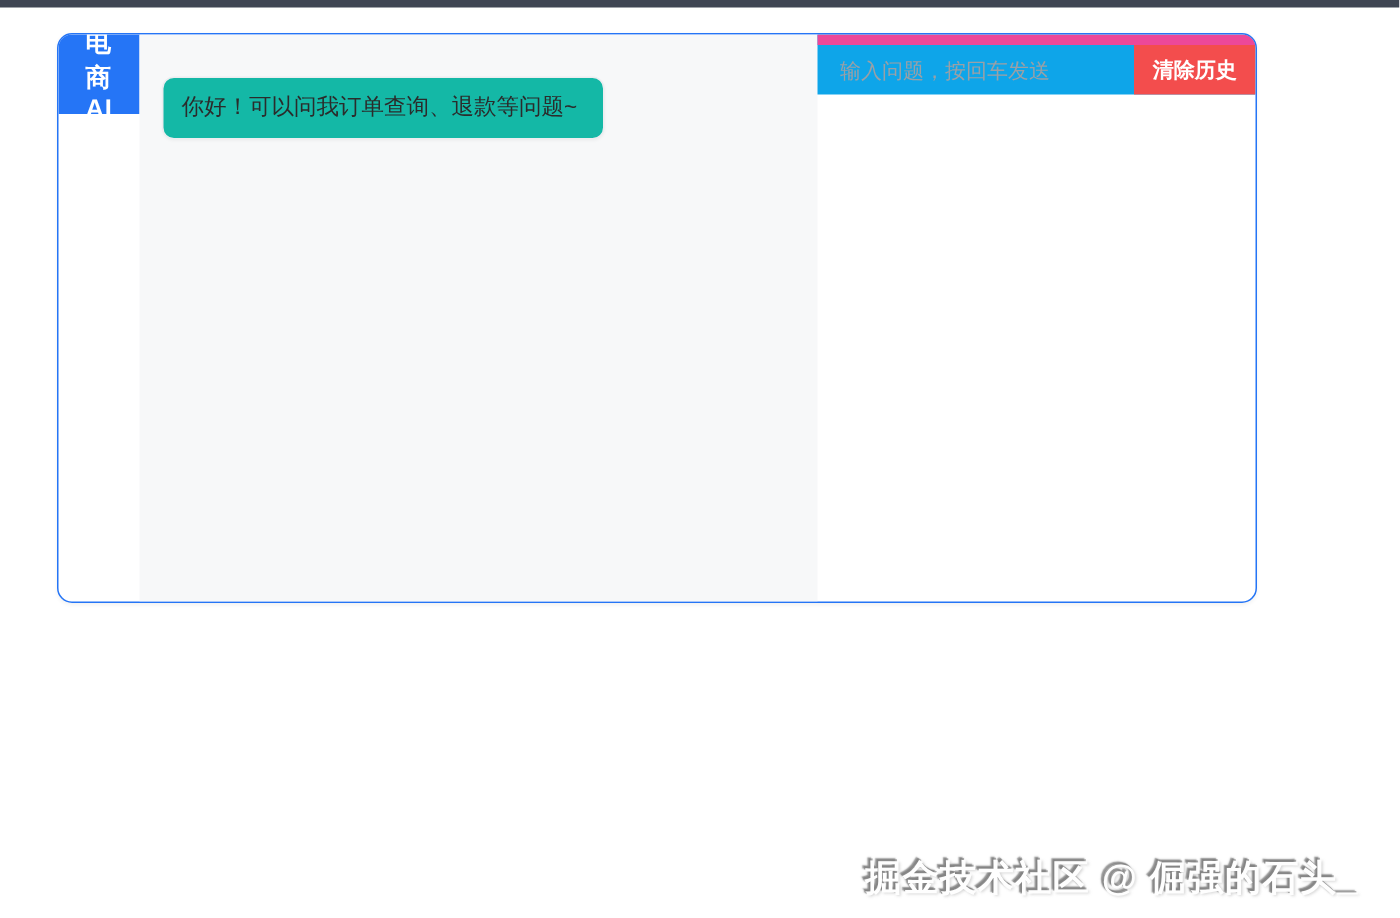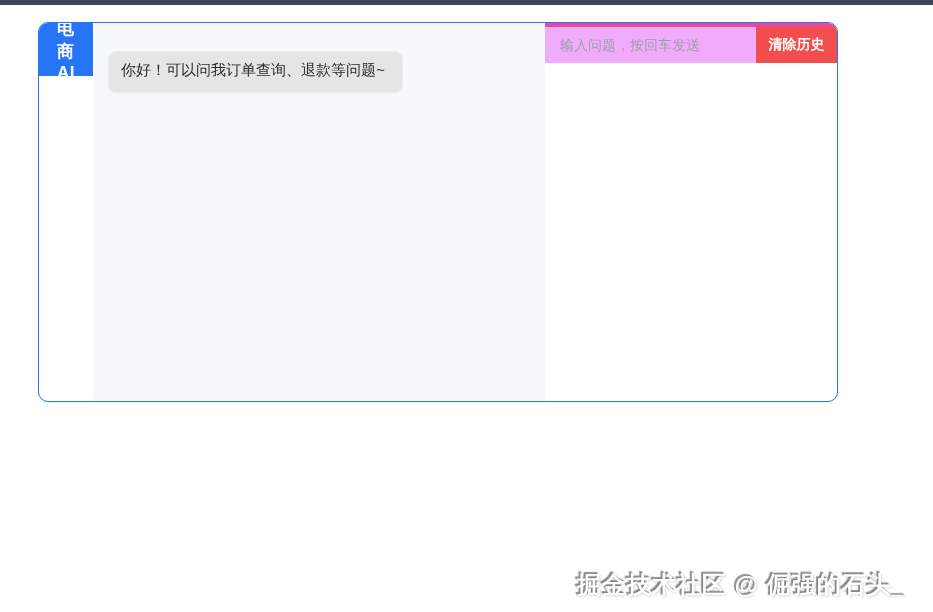--- a/index.html
+++ b/index.html
@@ -47,36 +47,35 @@
     letter-spacing: 0.5px;
   }
   .chat-area {
     flex: 1;
     background: var(--chat-bg, #f7f8f9);
     padding: 28px 15px;
     overflow: hidden;
   }
   .bubble {
     width: 70%;
-    background: #e5e5e5;
+    background: #14b8a6;
     border: 1px solid #ecedf0;
     border-radius: 8px;
     padding: 10px 12px;
     font-size: 15px;
     line-height: 20px;
     color: #2b2b2b;
     box-shadow: 0 1px 2px rgba(0,0,0,0.04);
-    font-family: Liberation Mono, monospace;
   }
   .input-bar {
     flex: 0 0 40px;
     height: 40px;
     display: flex;
-    background: #f0abfc;
-    border-top: 4px solid #ec4899;
+    background: #0ea5e9;
+    border-top: 7px solid #ec4899;
   }
   .chat-input {
     flex: 1;
     border: none;
     outline: none;
     padding: 0 15px;
     font-size: 14px;
     color: #333333;
     background: transparent;
     font-family: "Liberation Sans", "DejaVu Sans", sans-serif;

